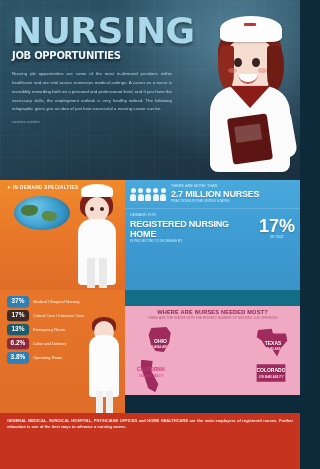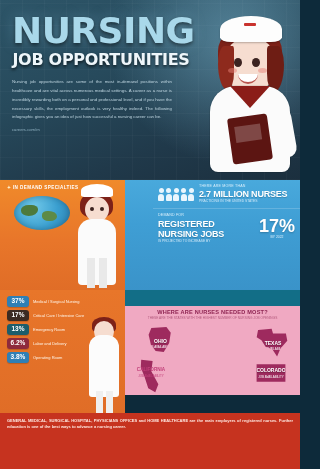--- a/index.html
+++ b/index.html
@@ -31,25 +31,24 @@
   .title-main {
     font-size: 36px; font-weight: bold; letter-spacing: -0.5px;
     line-height: .92;
     color: #a9d8ea;
     text-shadow: 0 2px 4px rgba(0,0,0,.55), 0 0 14px rgba(150,210,235,.35);
     font-family: "DejaVu Sans", sans-serif;
     text-align: center;
   }
   .title-sub {
     margin-top: 3px;
-    font-size: 16px; font-weight: bold; letter-spacing: -0.3px;
+    font-size: 10px; font-weight: bold; letter-spacing: -0.3px;
     color: #eef6fa;
     text-shadow: 0 2px 3px rgba(0,0,0,.6);
     font-family: "DejaVu Sans", sans-serif;
-    text-align: center;
   }
   .hero-body {
     margin-top: 9px;
     font-size: 4.4px; line-height: 2.0;
     color: #bcd3de;
     text-align: justify;
     width: 160px;
   }
   .hero-credit { margin-top: 5px; font-size: 4.2px; color: #8fb0c0; }
 
@@ -95,21 +94,21 @@
   .mid-nurse { position:absolute; right:6px; top:4px; width:46px; height:104px; }
   .mn-cap { position:absolute; left:8px; top:0; width:32px; height:13px; border-radius:50% 50% 16% 16%; background:#fff; }
   .mn-hair { position:absolute; left:7px; top:7px; width:33px; height:27px; border-radius:50% 50% 38% 38%; background:#7d2118; }
   .mn-face { position:absolute; left:12px; top:13px; width:24px; height:25px; border-radius:50%; background:#f6ddd0; }
   .mn-eye { position:absolute; top:23px; width:4px; height:4px; border-radius:50%; background:#3b2320; }
   .mn-eye.l { left:17px; } .mn-eye.r { left:27px; }
   .mn-body { position:absolute; left:5px; top:35px; width:38px; height:66px; border-radius:14px 14px 4px 4px; background:#fbfbfb; }
   .mn-leg { position:absolute; left:14px; top:74px; width:8px; height:30px; background:#e9e9e9; }
   .mn-leg.r { left:26px; }
 
-  .mid-right { flex:1; background:#3a9ad0; position:relative; overflow:hidden;padding-left:28px; }
+  .mid-right { flex:1; background:#3a9ad0; position:relative; overflow:hidden; }
   .mid-right:before {
     content:""; position:absolute; inset:0;
     background: linear-gradient(180deg,#49a9dc 0%,#3f9ed4 40%,#3a93c9 100%);
   }
   .stat { position:relative; z-index:2; display:flex; align-items:center; padding:4px 5px; gap:5px; }
   .stat + .stat { border-top:1px solid rgba(255,255,255,.18); }
   .stat-people { display:flex; gap:1.5px; }
   .pfig { width:6px; height:13px; }
   .pfig .h { width:5px; height:5px; border-radius:50%; background:#eaf6fd; margin:0 auto; }
   .pfig .b { width:6px; height:7px; border-radius:3px 3px 1px 1px; background:#eaf6fd; margin-top:1px; }
@@ -237,21 +236,21 @@
         <div class="stat-txt">
           <div class="stat-label">THERE ARE MORE THAN</div>
           <div class="stat-big">2.7 MILLION NURSES</div>
           <div class="stat-sub">PRACTICING IN THE UNITED STATES</div>
         </div>
       </div>
 
       <div class="stat">
         <div class="stat-txt">
           <div class="stat-label">DEMAND FOR</div>
-          <div class="stat-big">REGISTERED NURSING JOBS</div>
+          <div class="stat-big">REGISTERED NURSING HOME</div>
           <div class="stat-sub">IS PROJECTED TO INCREASE BY</div>
         </div>
         <div>
           <div class="stat-pct">17%</div>
           <div class="stat-pct-sub">BY 2022</div>
         </div>
       </div>
 
     </div>
   </section>

